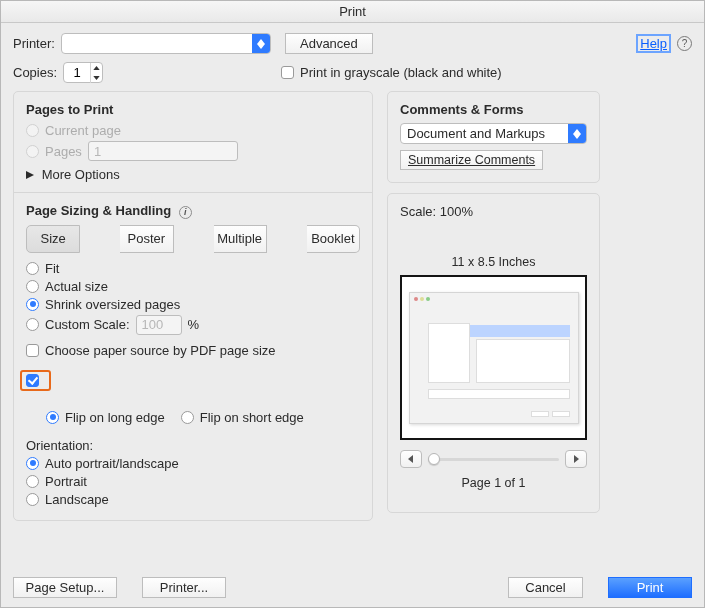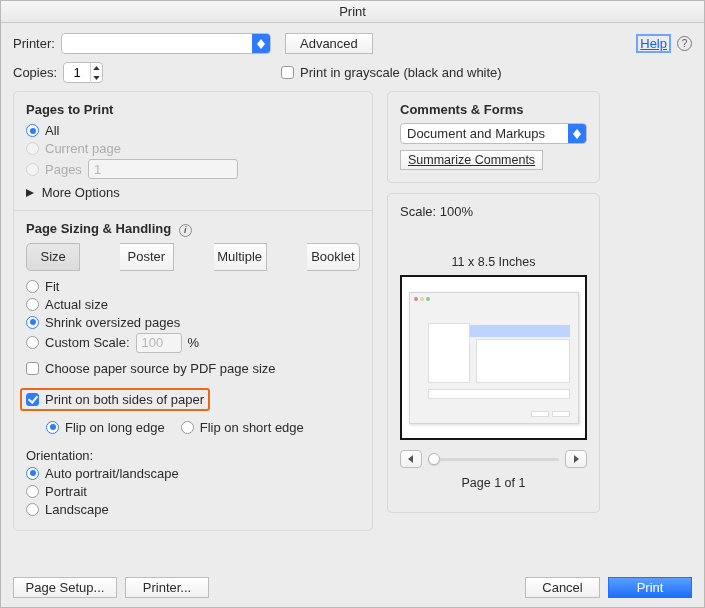--- a/index.html
+++ b/index.html
@@ -93,21 +93,21 @@
   .nav-row { display:flex; align-items:center; gap:6px; margin-top:10px; }
   .nav-btn { width:22px; height:18px; border:1px solid #bdbdbd; border-radius:4px; background:linear-gradient(#fefefe,#f1f1f1);
              display:flex; align-items:center; justify-content:center; }
   .nav-btn svg { width:8px; height:8px; fill:#555; }
   .slider-track { flex:1; height:3px; background:#d7d7d7; border-radius:2px; position:relative; }
   .slider-thumb { position:absolute; left:0; top:-5px; width:12px; height:12px; border-radius:50%; background:#fff;
                   border:1px solid #b6b6b6; box-shadow:0 1px 1px rgba(0,0,0,.15); }
 
   .footer { position:absolute; left:0; right:0; bottom:0; height:40px; padding:0 12px;
             display:flex; align-items:center; justify-content:space-between; }
-  .footer .grp { display:flex; gap:8px;justify-content:flex-end; }
+  .footer .grp { display:flex; gap:25px;justify-content:flex-end; }
 
   hr.sep { border:none; border-top:1px solid #d6d6d6; margin:10px -12px; }
 
   .info-icon { width:13px; height:13px; border:1px solid #8d8d8d; border-radius:50%; display:inline-flex;
                align-items:center; justify-content:center; font-size:9px; font-style:italic; color:#555; margin-left:4px; }
 </style>
 </head>
 <body>
 
 <div class="window">
@@ -156,24 +156,20 @@
         <span class="c"></span>
         <span>Print in grayscale (black and white)</span>
       </div>
     </div>
 
     <div class="cols">
 
       <div class="left-col">
         <div class="panel">
           <h4>Pages to Print</h4>
-          <div class="radio sel">
-              <span class="r"></span>
-              <span>All</span>
-            </div>
           <div class="radio dis">
               <span class="r"></span>
               <span>Current page</span>
             </div>
           <div class="radio dis">
             <span class="r"></span>
             <span style="margin-right:6px;">Pages</span>
             <input class="txt dis" style="width: 150px;" value="1">
           </div>
           <div style="margin-top:6px;">
@@ -222,24 +218,23 @@
 
           <div class="check" style="margin-top:8px;">
             <span class="c"></span>
               <span>Choose paper source by PDF page size</span>
           </div>
 
           <div style="margin-top:12px;">
             <span class="highlight-box">
               <span class="check sel" style="margin:0;">
                 <span class="c"></span>
-                  <span>Print on both sides of paper</span>
               </span>
             </span>
-            <div class="indent" style="display:flex; gap:16px; margin-top:6px;">
+            <div class="indent" style="display:flex; gap:16px; margin-top:16px;">
               <div class="radio sel">
                   <span class="r"></span>
                   <span>Flip on long edge</span>
                 </div>
               <div class="radio">
                   <span class="r"></span>
                   <span>Flip on short edge</span>
                 </div>
             </div>
           </div>

